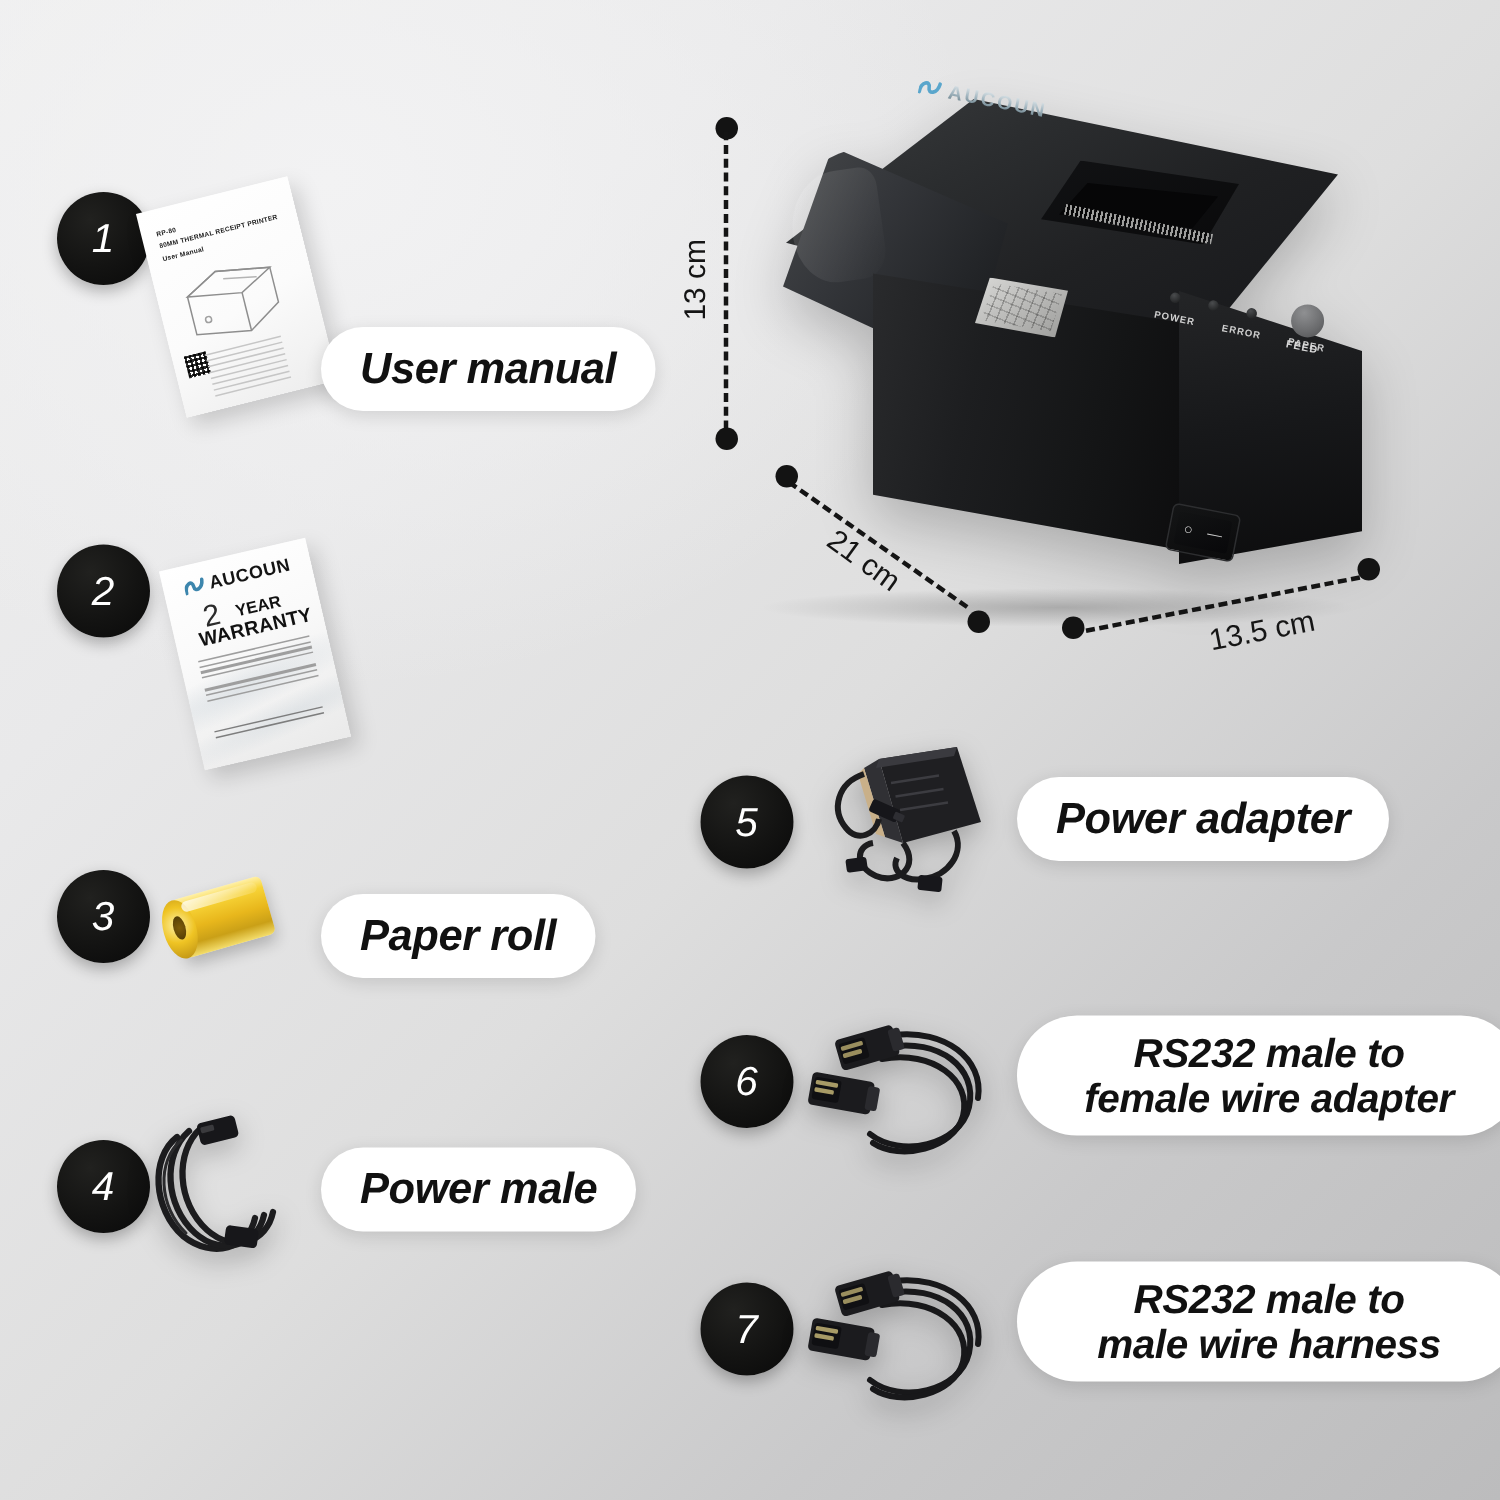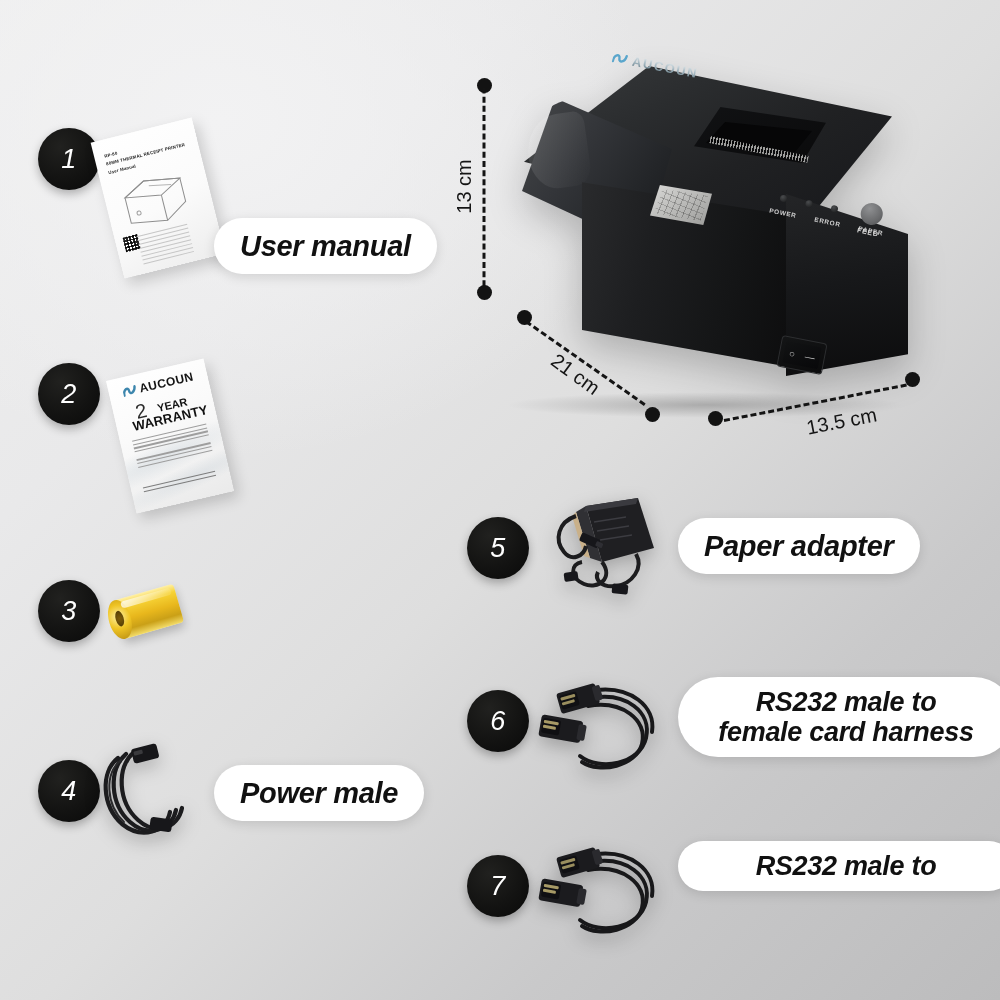--- a/index.html
+++ b/index.html
@@ -363,20 +363,23 @@
     <span>3</span>
   </div>
 
   <div class="roll">
     <div class="roll-body"></div>
     <div class="roll-end"></div>
     <div class="roll-core"></div>
     <div class="roll-hi"></div>
   </div>
 
+  <div class="pill one" style="left:214px;top:596px;">
+    <span>Paper roll</span>
+  </div>
 
   <div class="badge" style="left:38px;top:760px;">
     <span>4</span>
   </div>
 
   <svg class="cord drop" viewBox="0 0 120 120">
     <g fill="none" stroke="#1c1c1e" stroke-width="4.2" stroke-linecap="round">
       <path d="M30 18 C12 32, 14 66, 34 84 C54 100, 78 92, 82 72"></path>
       <path d="M38 14 C20 30, 22 64, 42 82 C60 98, 84 90, 88 70"></path>
       <path d="M46 12 C28 28, 30 62, 50 80 C68 96, 90 88, 94 68"></path>
@@ -414,21 +417,21 @@
       <path d="M62 70 C74 86, 58 98, 44 92 C30 86, 30 72, 42 70"></path>
       <path d="M96 62 C104 76, 92 92, 76 94 C62 96, 54 88, 58 80"></path>
     </g>
     <rect x="40" y="44" width="20" height="9" rx="2" fill="#16161a" transform="rotate(24 50 48)"></rect>
     <rect x="56" y="50" width="7" height="5" rx="1" fill="#2e2e33" transform="rotate(24 59 52)"></rect>
     <rect x="24" y="80" width="14" height="9" rx="2" fill="#17171b" transform="rotate(-8 31 84)"></rect>
     <rect x="72" y="92" width="16" height="10" rx="2" fill="#17171b" transform="rotate(6 80 97)"></rect>
   </svg>
 
   <div class="pill one" style="left:678px;top:518px;">
-    <span>Paper adapter</span>
+    <span>Power adapter</span>
   </div>
 
   <div class="badge" style="left:467px;top:690px;">
     <span>6</span>
   </div>
 
   <svg class="rs1 drop" viewBox="0 0 150 110">
     <g fill="none" stroke="#18181a" stroke-width="4" stroke-linecap="round">
       <path d="M62 26 C96 20, 122 40, 116 66 C110 92, 70 100, 50 84"></path>
       <path d="M58 34 C92 28, 118 48, 112 72 C106 94, 70 102, 52 90"></path>
@@ -447,21 +450,21 @@
       <rect x="10" y="46" width="42" height="22" rx="3" fill="#1b1b1e"></rect>
       <rect x="12" y="49" width="18" height="15" rx="2" fill="#0f0f12"></rect>
       <rect x="13" y="51" width="15" height="3" rx="1" fill="#a79a66"></rect>
       <rect x="13" y="56" width="13" height="3" rx="1" fill="#a79a66"></rect>
       <rect x="48" y="49" width="8" height="16" rx="2" fill="#2a2a2e"></rect>
     </g>
   </svg>
 
   <div class="pill two" style="left:678px;top:677px;width:284px;flex-direction:column;">
     <span>RS232 male to</span>
-    <span>female card harness</span>
+    <span>female wire adapter</span>
   </div>
 
   <div class="badge" style="left:467px;top:855px;">
     <span>7</span>
   </div>
 
   <svg class="rs2 drop" viewBox="0 0 150 110">
     <g fill="none" stroke="#18181a" stroke-width="4" stroke-linecap="round">
       <path d="M62 26 C96 20, 122 40, 116 66 C110 92, 70 100, 50 84"></path>
       <path d="M58 34 C92 28, 118 48, 112 72 C106 94, 70 102, 52 90"></path>
@@ -478,15 +481,16 @@
       <rect x="10" y="46" width="42" height="22" rx="3" fill="#1b1b1e"></rect>
       <rect x="12" y="49" width="18" height="15" rx="2" fill="#0f0f12"></rect>
       <rect x="13" y="51" width="15" height="3" rx="1" fill="#a79a66"></rect>
       <rect x="13" y="56" width="13" height="3" rx="1" fill="#a79a66"></rect>
       <rect x="48" y="49" width="8" height="16" rx="2" fill="#2a2a2e"></rect>
     </g>
   </svg>
 
   <div class="pill two" style="left:678px;top:841px;width:284px;flex-direction:column;">
     <span>RS232 male to</span>
+    <span>male wire harness</span>
   </div>
 
 </div>
 
 </body></html>

